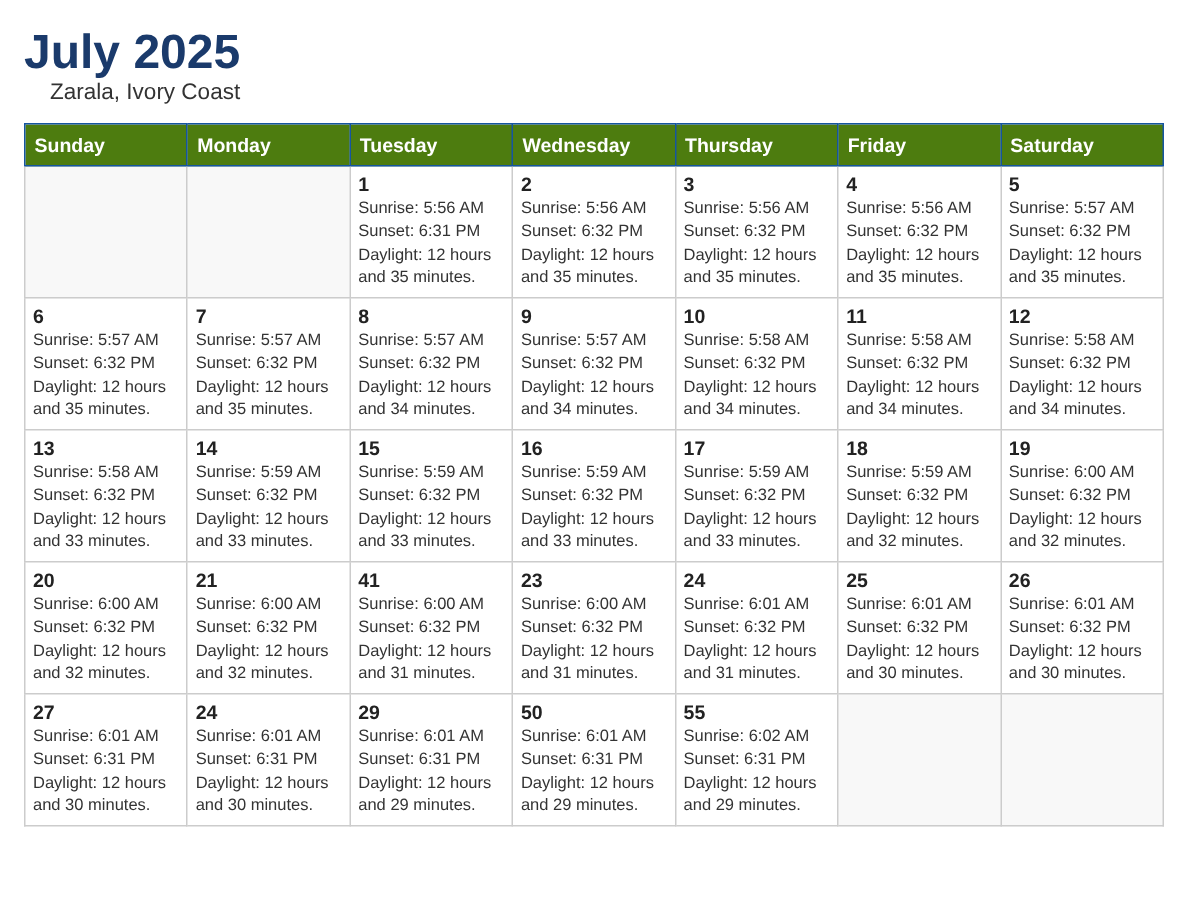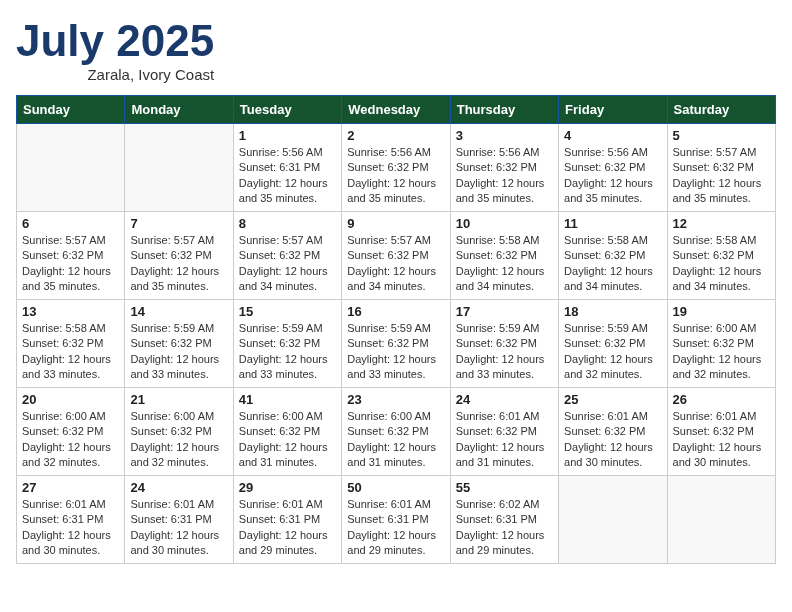--- a/index.html
+++ b/index.html
@@ -31,35 +31,35 @@
       color: #2196F3;
     }
     .logo-icon {
       width: 36px;
       height: 36px;
     }
     .title-block {
       text-align: right;
     }
     .month-title {
-      font-size: 44px;
+      font-size: 32px;
       font-weight: bold;
       color: #1a3a6b;
     }
     .subtitle {
       font-size: 15px;
       color: #333;
     }
     .calendar {
       width: 100%;
       border-collapse: collapse;
       border: 1px solid #ccc;
     }
     .calendar th {
-      background: #14532d;
+      background: #4d7c0f;
       color: #fff;
       text-align: left;
       padding: 6px 6px;
       font-size: 13px;
       border: 1px solid #1555a0;
     }
     .calendar td {
       vertical-align: top;
       padding: 4px 5px;
       border: 1px solid #ccc;

